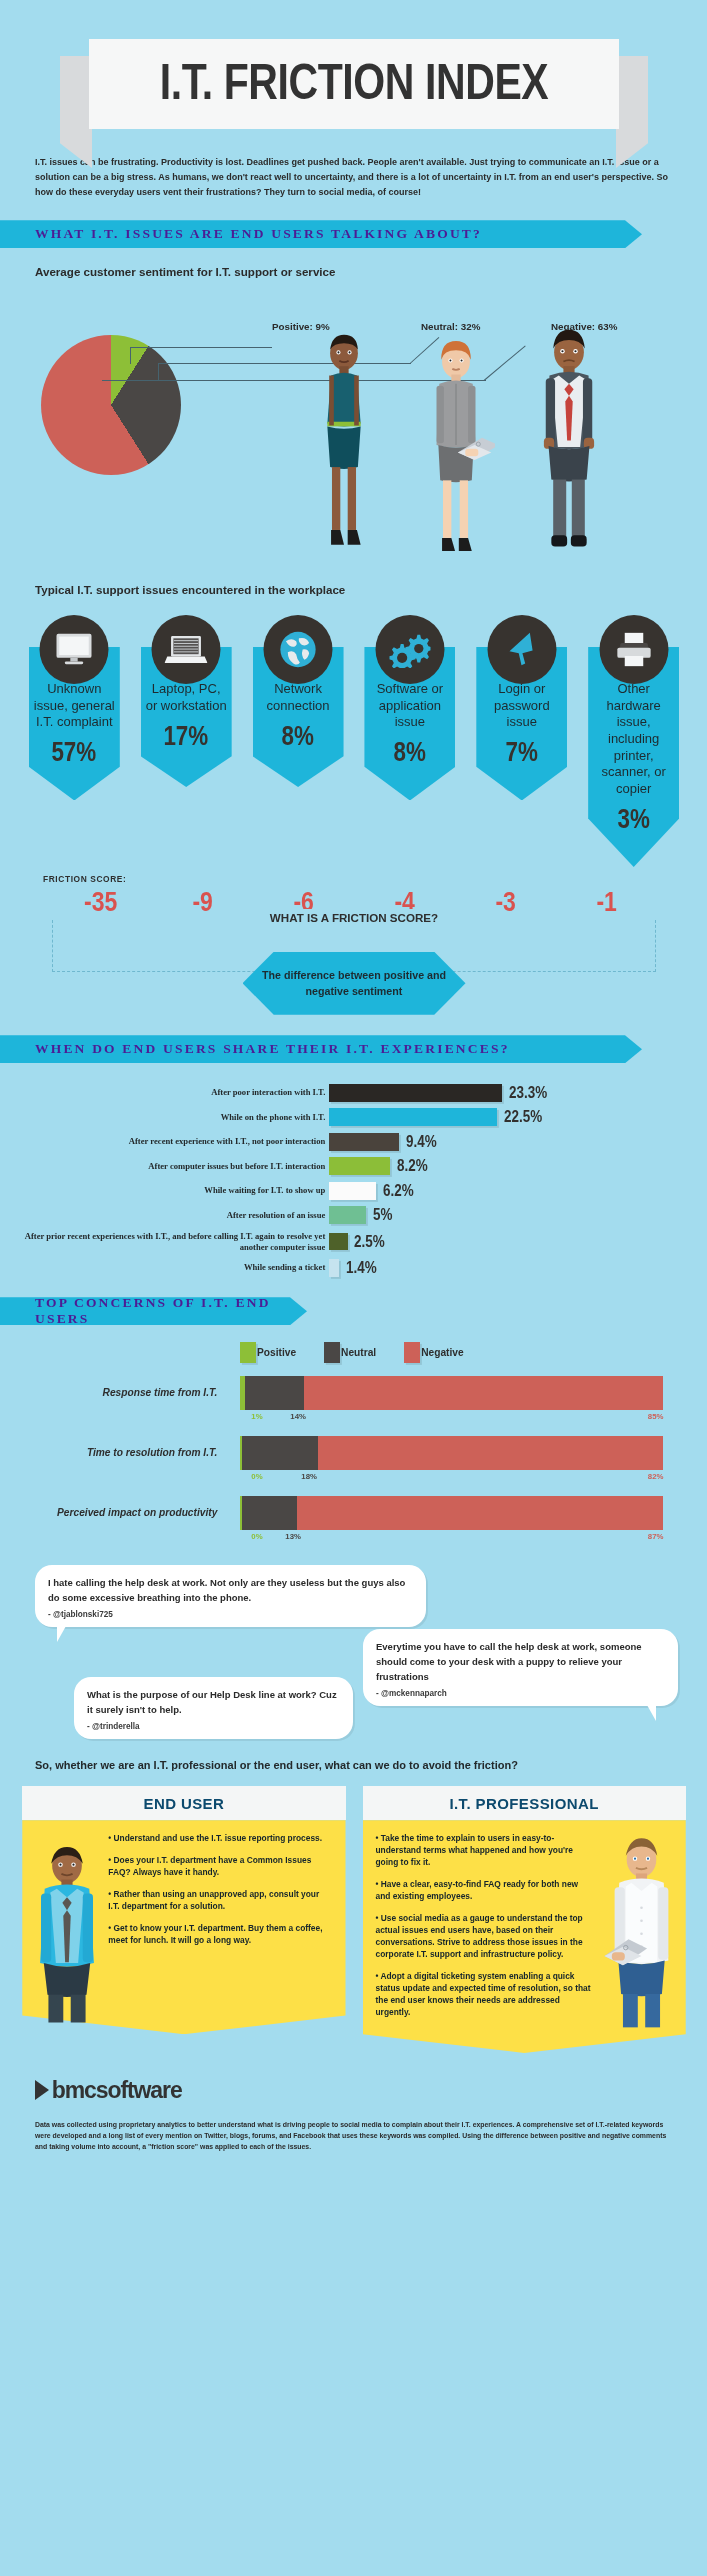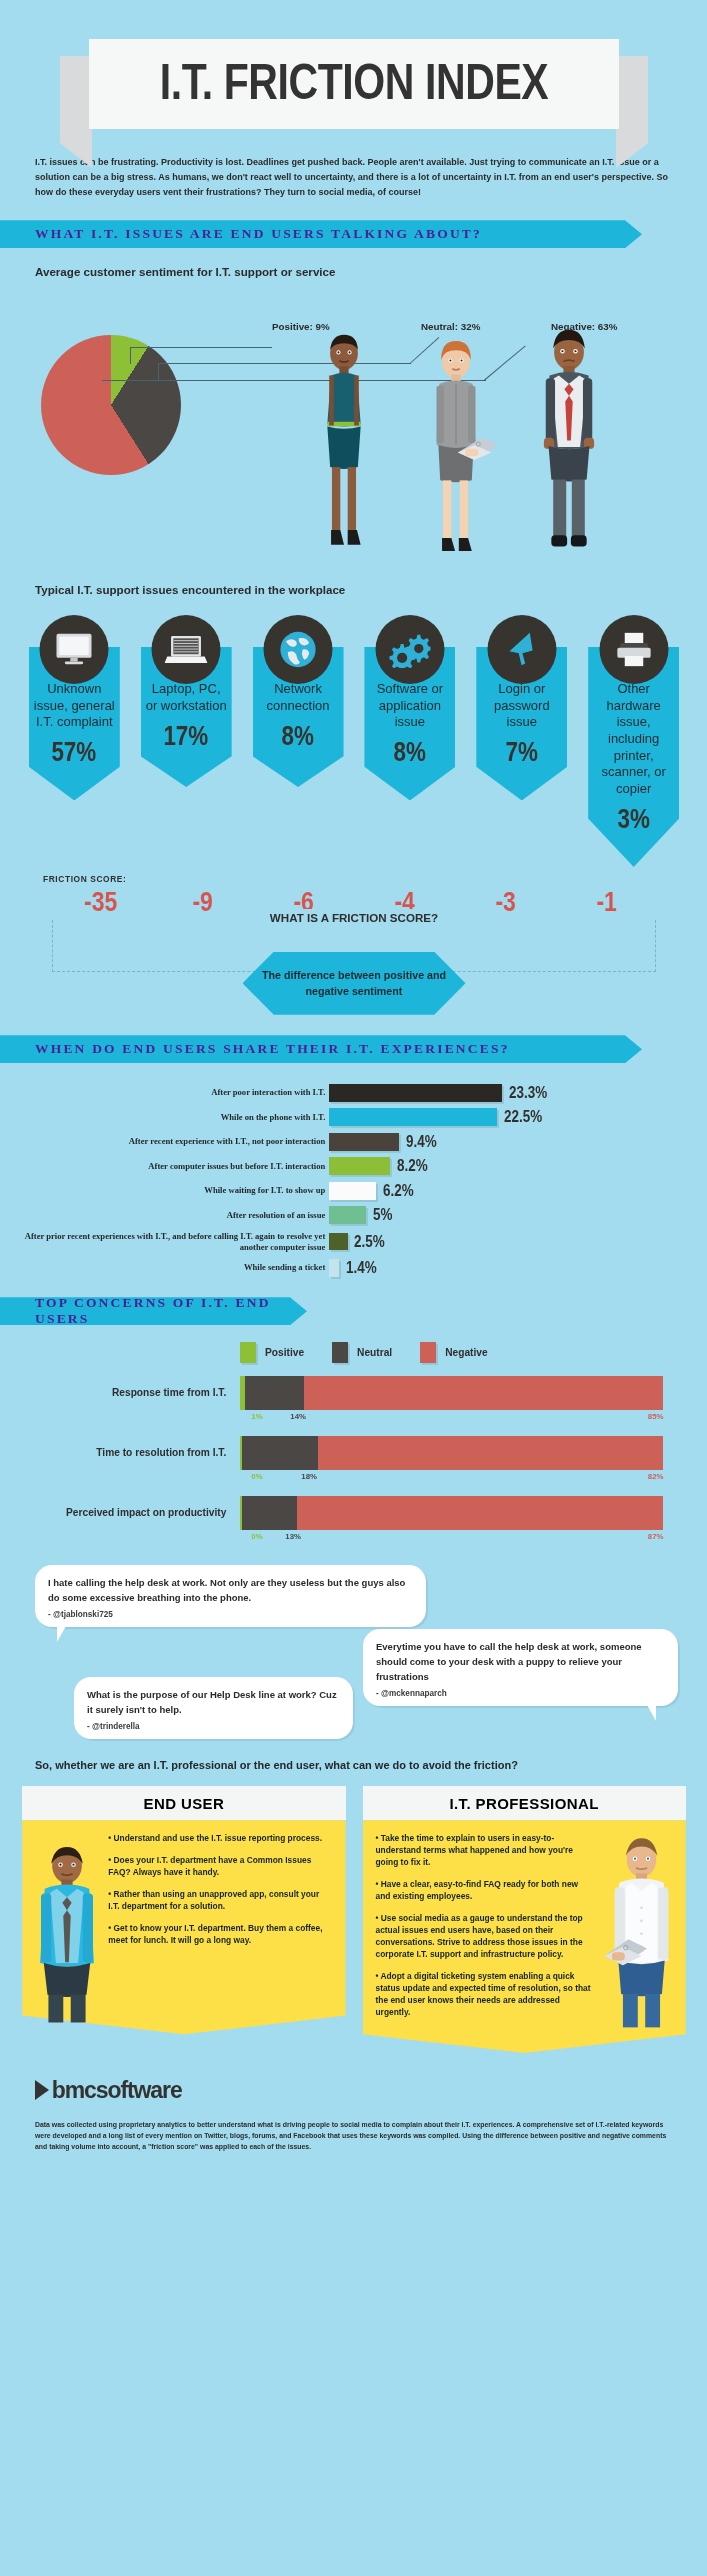--- a/index.html
+++ b/index.html
@@ -134,28 +134,28 @@
   }
   .hb-bar { height: 17.7px; box-shadow: 1.9px 1.9px 0 rgba(0,0,0,.10); }
   .hb-val {
     margin-left: 6.5px; font-family: "Liberation Sans Narrow","Liberation Sans",sans-serif;
     font-size: 16px; font-weight: 700; color: #32302e; transform: scaleX(0.84);
     transform-origin: left center;
   }
 
   
   .legend { display: flex; gap: 28px; margin: 17px 0 13px 240px; align-items: center; }
-  .lg { display: flex; align-items: center; gap: 9px; font-size: 10.2px; font-weight: 700; }
+  .lg { display: flex; align-items: center; gap: 1px; font-size: 10.2px; font-weight: 700; }
   .swatch { width: 16px; height: 20.5px; box-shadow: 1.9px 1.9px 0 rgba(0,0,0,.10); }
 
   .stack-row { margin: 0 22.3px; }
   .stack-line { display: flex; align-items: center; }
   .stack-label {
-    width: 218px; text-align: right; padding-right: 14px;
-    font-size: 10.2px; font-weight: 700;
+    width: 218px; text-align: right; padding-right: 23px;
+    font-size: 10.2px; font-weight: 700; font-style: italic;
   }
   .stack-bar { flex: 1; height: 34px; display: flex; margin-right: 22.3px; }
   .ticks { position: relative; height: 13px; margin: 1.9px 22.3px 11.2px 229px; }
   .tick { position: absolute; font-size: 7.8px; font-weight: 700; }
 
   
   .quotes { position: relative; height: 196px; margin: 13px 0 0; }
   .bubble {
     position: absolute; background: #ffffff; border-radius: 17px;
     padding: 10.2px 13px 8.4px; box-shadow: 1.9px 1.9px 0 rgba(0,0,0,.07);
@@ -165,21 +165,21 @@
   .tail { position: absolute; width: 0; height: 0; }
 
   
   .cta-q {
     margin: 5.6px 35px 0; font-size: 11px; font-weight: 700; color: #23292b;
   }
   .panels { display: flex; gap: 17px; margin: 15px 22.3px 0; position: relative; }
   .panel { flex: 1; position: relative; }
   .panel-head {
     background: #f4f6f6; text-align: center; padding: 8.4px 0;
-    font-size: 15px; font-weight: 700; letter-spacing: 0.4px; color: #000000;
+    font-size: 15px; font-weight: 700; letter-spacing: 0.4px; color: #0c4a6e;
   }
   .panel-body {
     background: #fde047; padding: 13px 13px 24px; min-height: 214px;
     clip-path: polygon(0 0, 100% 0, 100% calc(100% - 18.6px), 50% 100%, 0 calc(100% - 18.6px));
   }
   .panel-body li {
     list-style: none; font-size: 8.4px; font-weight: 700; line-height: 1.42;
     color: #16252b; margin-bottom: 10.2px;
   }
   .panel-body.left ul { margin-left: 73px; }

